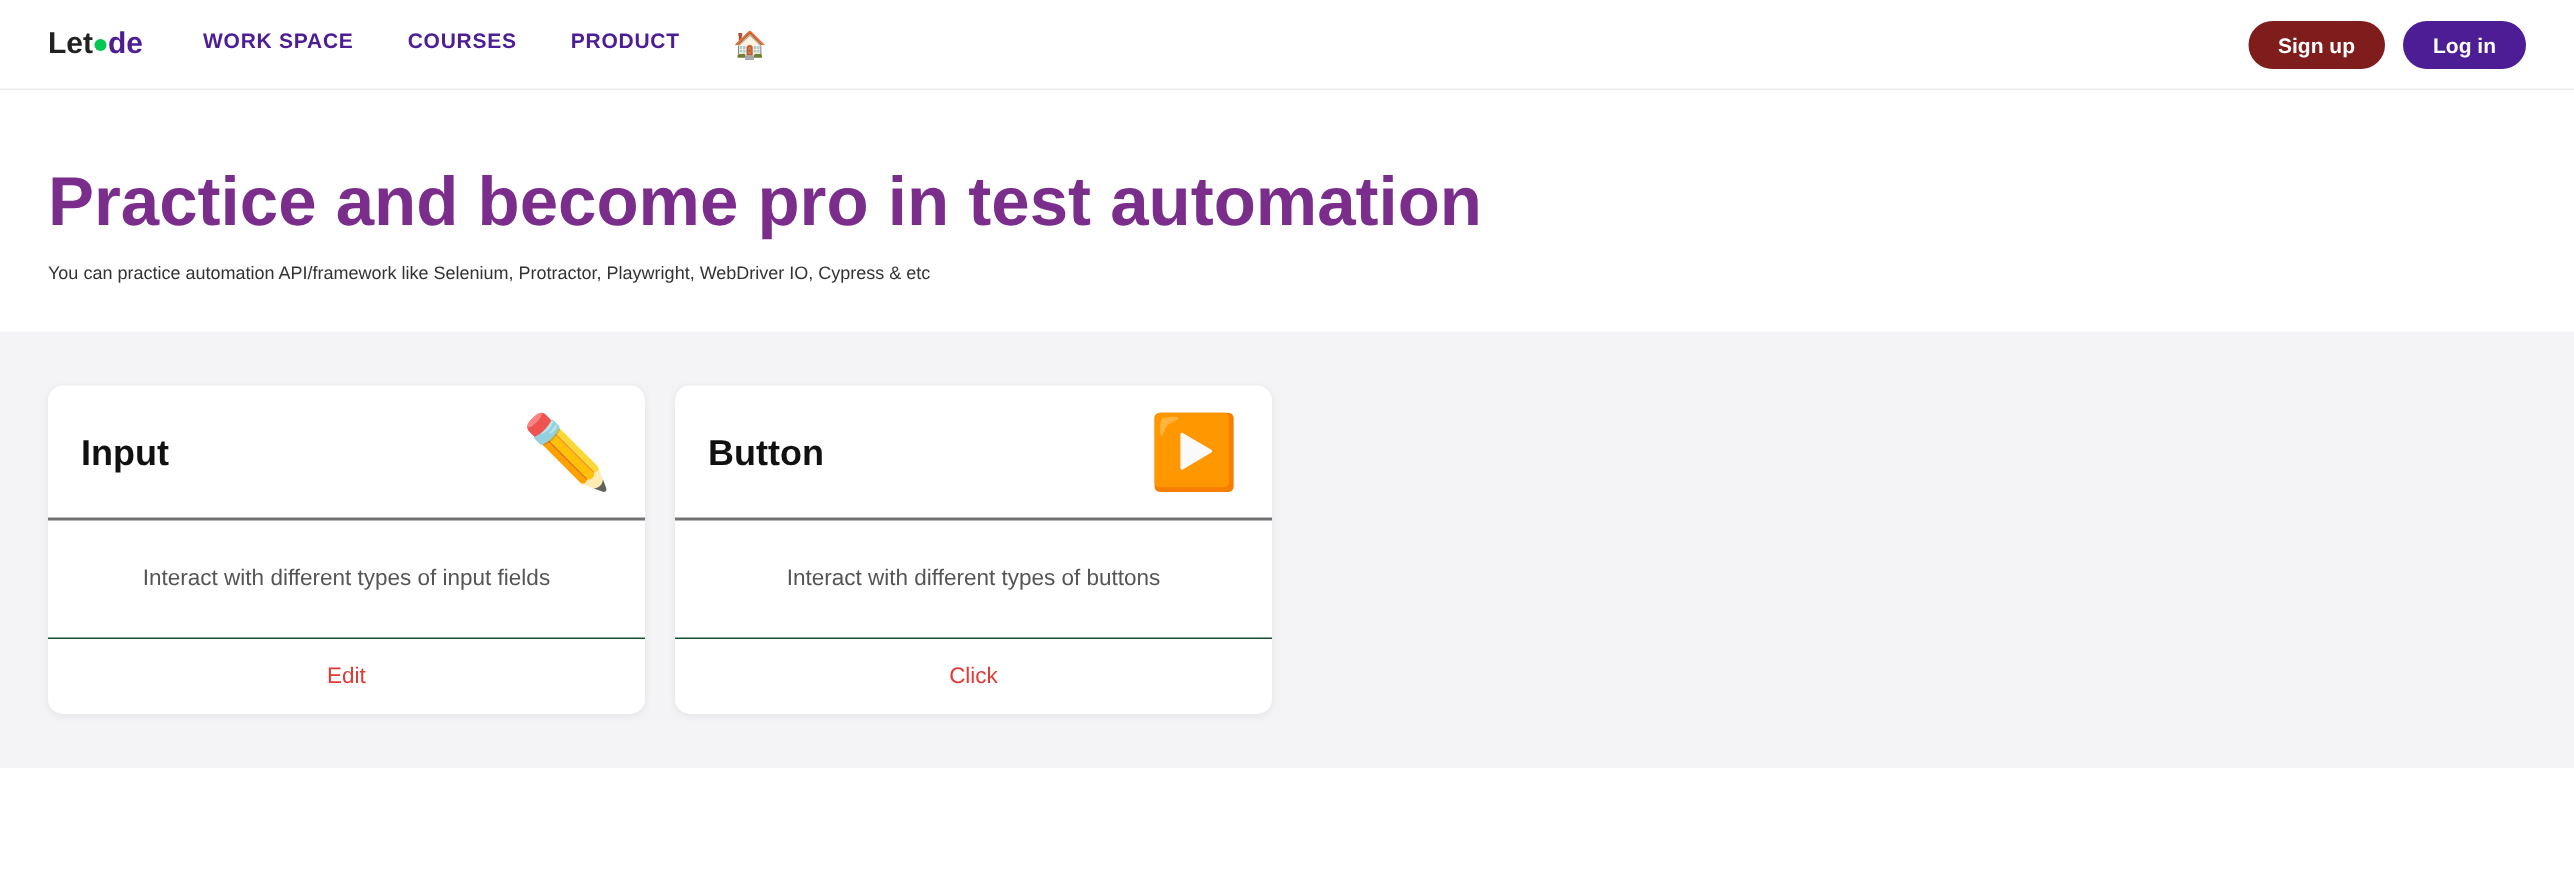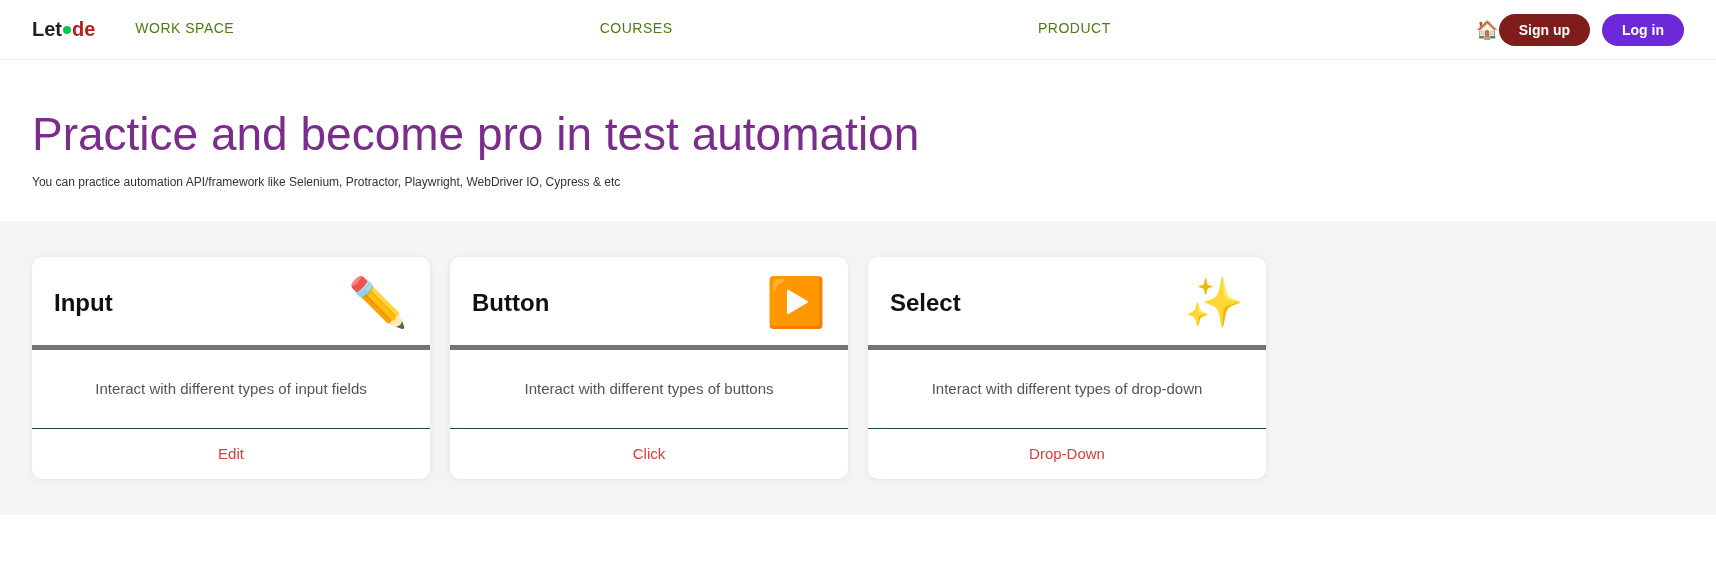--- a/index.html
+++ b/index.html
@@ -1,54 +1,54 @@
 <!DOCTYPE html>
 <html><head>
   <meta charset="utf-8">
   <style>
-    * { box-sizing: border-box; margin: 0; padding: 0; justify-content: space-between; }
+    * { box-sizing: border-box; margin: 0; padding: 0; }
     body { font-family: Arial, sans-serif; background: #fff; }
 
     
     nav {
       display: flex;
       align-items: center;
       padding: 0 32px;
       height: 60px;
       border-bottom: 1px solid #eee;
       background: #fff;
     }
     .logo {
       display: flex;
       align-items: center;
       font-size: 20px;
       font-weight: bold;
       color: #222;
       margin-right: 40px;
     }
     .logo-let { color: #222; }
-    .logo-code { color: #b91c1c; }
+    .logo-code { color: #4c1d95; }
     .logo-dot {
       width: 8px; height: 8px;
       background: #00c853;
       border-radius: 50%;
       display: inline-block;
       margin: 0 1px;
     }
     .nav-links {
       display: flex;
       gap: 36px;
       list-style: none;
       flex: 1;
     }
     .nav-links a {
       text-decoration: none;
-      color: #4d7c0f;
+      color: #4c1d95;
       font-size: 14px;
-      font-weight: 400;
+      font-weight: 700;
       letter-spacing: 0.5px;
     }
     .nav-home-icon {
       color: #7b2d8b;
       font-size: 18px;
       cursor: pointer;
     }
     .nav-right {
       display: flex;
       gap: 12px;
@@ -57,38 +57,38 @@
       background: #7f1d1d;
       color: #fff;
       border: none;
       border-radius: 20px;
       padding: 8px 20px;
       font-size: 14px;
       cursor: pointer;
       font-weight: 600;
     }
     .btn-login {
-      background: #6d28d9;
+      background: #4c1d95;
       color: #fff;
       border: none;
       border-radius: 20px;
       padding: 8px 20px;
       font-size: 14px;
       cursor: pointer;
       font-weight: 600;
     }
 
     
     .hero {
       padding: 48px 32px 32px 32px;
       background: #fff;
     }
     .hero h1 {
       font-size: 46px;
-      font-weight: 400;
+      font-weight: 700;
       color: #7b2d8b;
       line-height: 1.15;
       margin-bottom: 14px;
     }
     .hero p {
       font-size: 12px;
       color: #333;
       margin-bottom: 0;
     }
 
@@ -108,21 +108,21 @@
       box-shadow: 0 1px 6px rgba(0,0,0,0.07);
       overflow: hidden;
       display: flex;
       flex-direction: column;
     }
     .card-header {
       display: flex;
       align-items: center;
       justify-content: space-between;
       padding: 22px 22px 18px 22px;
-      border-bottom: 5px solid #737373;
+      border-bottom: 2px solid #737373;
     }
     .card-title {
       font-size: 24px;
       font-weight: 700;
       color: #111;
     }
     .card-icon {
       font-size: 48px;
       line-height: 1;
     }
@@ -200,26 +200,14 @@
       <span class="card-title">Button</span>
       <span class="card-icon">▶️</span>
     </div>
     <div class="card-body">
       Interact with different types of buttons
     </div>
     <div class="card-footer">
       <a class="card-link">Click</a>
     </div>
   </div>
-      <div class="card">
-    <div class="card-header">
-      <span class="card-title">Select</span>
-      <span class="card-icon">✨</span>
-    </div>
-    <div class="card-body">
-      Interact with different types of drop-down
-    </div>
-    <div class="card-footer">
-      <a class="card-link">Drop-Down</a>
-    </div>
-  </div>
     </div>
 </div>
 
 </body></html>

